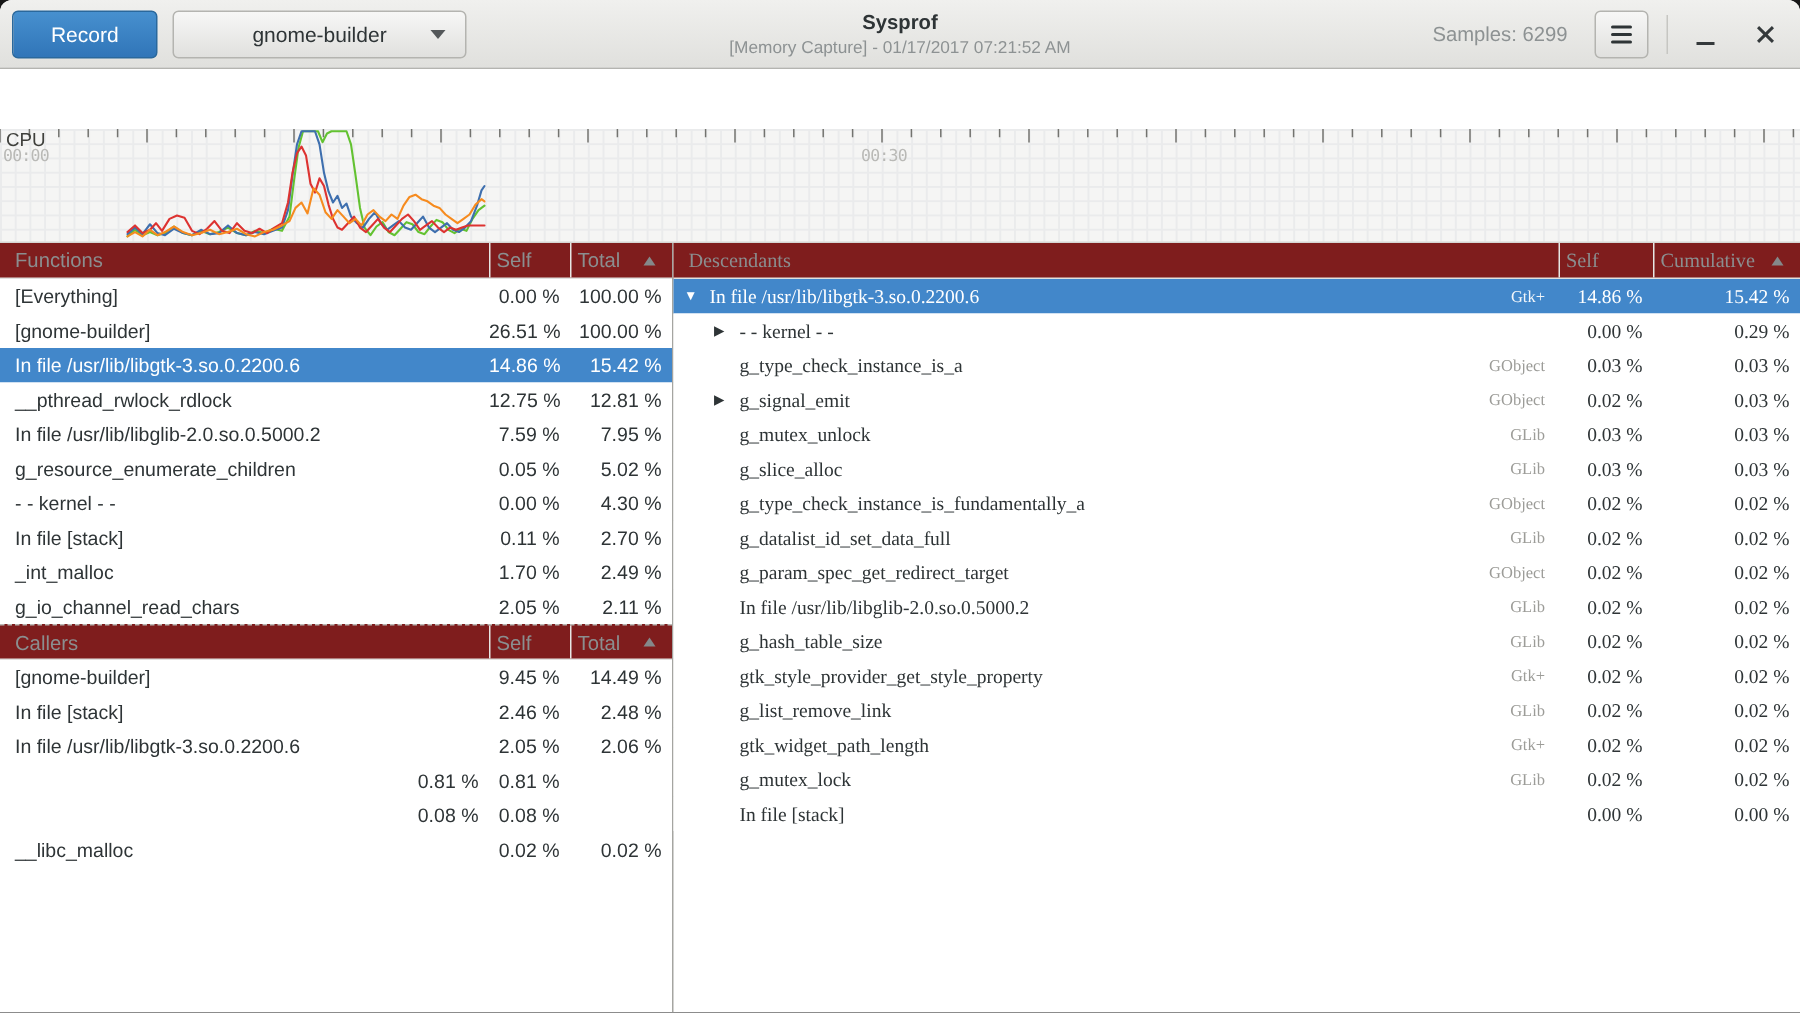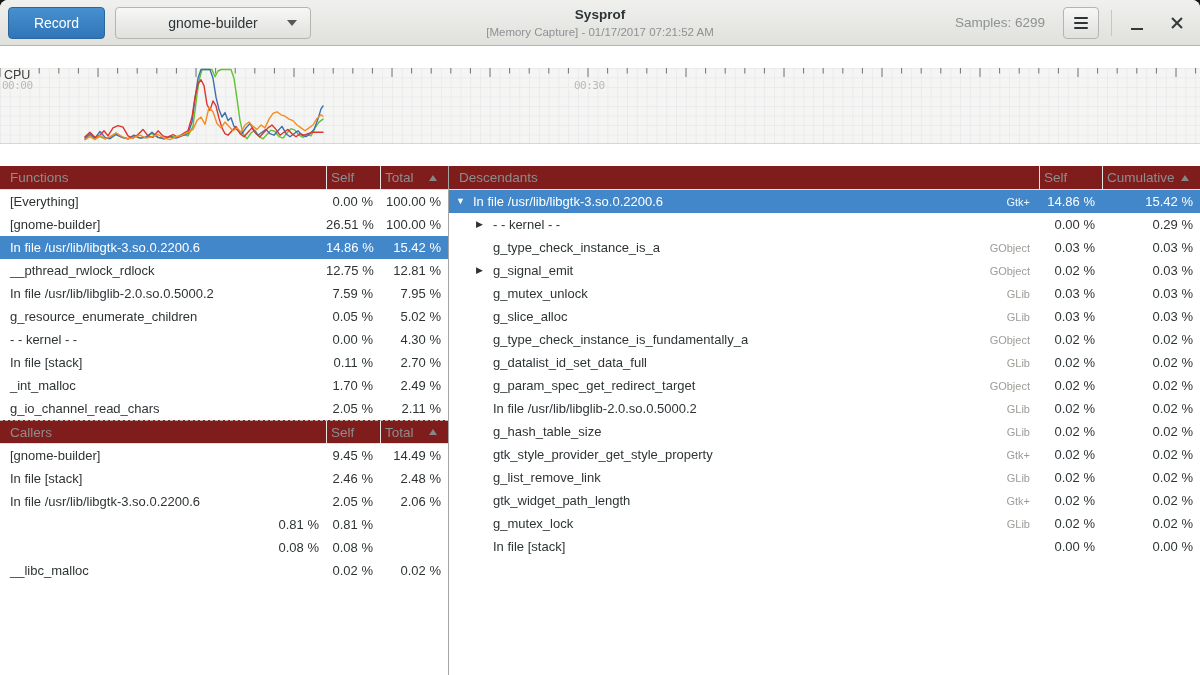--- a/index.html
+++ b/index.html
@@ -1,18 +1,18 @@
 <!DOCTYPE html>
 <html><head>
 <meta charset="utf-8">
 <style>
   * { box-sizing: border-box; }
   html,body { margin:0; padding:0; background:#161616; }
   body { font-family:"Liberation Sans", sans-serif; width:1200px; height:675px; overflow:hidden; }
-  .window { width:1200px; height:675px; background:#ffffff; border-radius:8px 8px 0 0; overflow:hidden; display:flex; flex-direction:column;gap:22px; }
+  .window { width:1200px; height:675px; background:#ffffff; border-radius:8px 8px 0 0; overflow:hidden; display:flex; flex-direction:column; }
 
   
   .headerbar { height:46px; flex:0 0 46px; background:linear-gradient(#f0f0ee,#e0e0dd); border-bottom:1px solid #b4b4b0; display:flex; align-items:center; position:relative; padding:0 8px; }
   .btn { height:32px; border-radius:4px; border:1px solid #b4b4b0; background:linear-gradient(#f7f7f6,#e0e0de); color:#2e3436; font-size:14px; display:flex; align-items:center; justify-content:center; cursor:default; }
   .record-btn { width:97px; background:linear-gradient(#4790cf,#3075b8); border:1px solid #2a689c; color:#ffffff; margin-right:10px; }
   .proc-btn { width:196px; position:relative; }
   .proc-btn .arrow { position:absolute; right:13px; top:12px; width:0; height:0; border-left:5px solid transparent; border-right:5px solid transparent; border-top:6px solid #54585a; }
   .title-block { position:absolute; left:50%; top:7px; transform:translateX(-50%); text-align:center; line-height:1.25; }
   .title { font-size:13.5px; font-weight:bold; color:#2e3436; }
   .subtitle { font-size:11.5px; color:#8d9293; margin-top:1px; }
@@ -25,33 +25,33 @@
   .win-btn { width:30px; height:30px; display:flex; align-items:center; justify-content:center; background:transparent; border:none; position:relative; }
   .min-glyph { position:absolute; left:9px; bottom:8px; width:12px; height:2px; background:#34393b; }
   .close-glyph { width:12px; height:12px; position:relative; }
   .close-glyph:before,.close-glyph:after { content:""; position:absolute; left:-1px; top:5px; width:14px; height:2px; background:#34393b; }
   .close-glyph:before { transform:rotate(45deg); }
   .close-glyph:after { transform:rotate(-45deg); }
 
   
   .graph { height:76px; flex:0 0 76px; position:relative; background-color:#f5f5f4;
     background-image:linear-gradient(#eaebec 1px, transparent 1px),linear-gradient(90deg,#eaebec 1px, transparent 1px);
-    background-size:9.8px 9.5px; border-bottom:1px solid #d6d6d3; }
+    background-size:9.8px 9.5px; border-bottom:1px solid #d6d6d3;margin-top:40px; }
   .graph svg { position:absolute; left:0; top:0; }
   .cpu-label { position:absolute; left:4px; top:0px; font-size:12.5px; color:#3f403c; }
   .time-label { position:absolute; top:11px; font-size:11px; color:#b9b9b6; font-family:"DejaVu Sans Mono", monospace; letter-spacing:-0.5px; }
 
   
   .main { flex:1; display:flex; min-height:0; background:#ffffff; }
   .left-pane { width:449px; flex:0 0 449px; border-right:1px solid #a5a5a1; }
   .right-pane { flex:1; min-width:0; }
 
   .thead { height:24px; display:grid; border-bottom:1px solid #e1e1df; color:#8b8e8f; font-size:13.5px; align-items:center; background:#7f1d1d; }
   .left-grid { grid-template-columns:326px 54px auto; }
-  .right-grid { grid-template-columns:590px 63px auto; }
+  .right-grid { grid-template-columns:590px 63px auto;font-family:Liberation Serif, serif; }
   .thead .hcell { height:100%; display:flex; align-items:center; padding-left:10px; }
   .thead .hcell.num { border-left:1px solid #e6e6e4; padding-left:4px; }
   .sort-arrow { margin-left:auto; margin-right:11px; width:0; height:0; border-left:4.5px solid transparent; border-right:4.5px solid transparent; border-bottom:6px solid #85888a; }
   .callers-head { border-top:1px dashed #b9b9b5; }
 
   .trow { height:23px; display:grid; align-items:center; font-size:13px; color:#2e3436; background:#ffffff; }
   .trow.selected { background:#4287ca; color:#ffffff; }
   .cell { overflow:hidden; white-space:nowrap; }
   .cell.name { padding-left:10px; }
   .cell.num { text-align:right; padding-right:7px; font-size:13px; }

